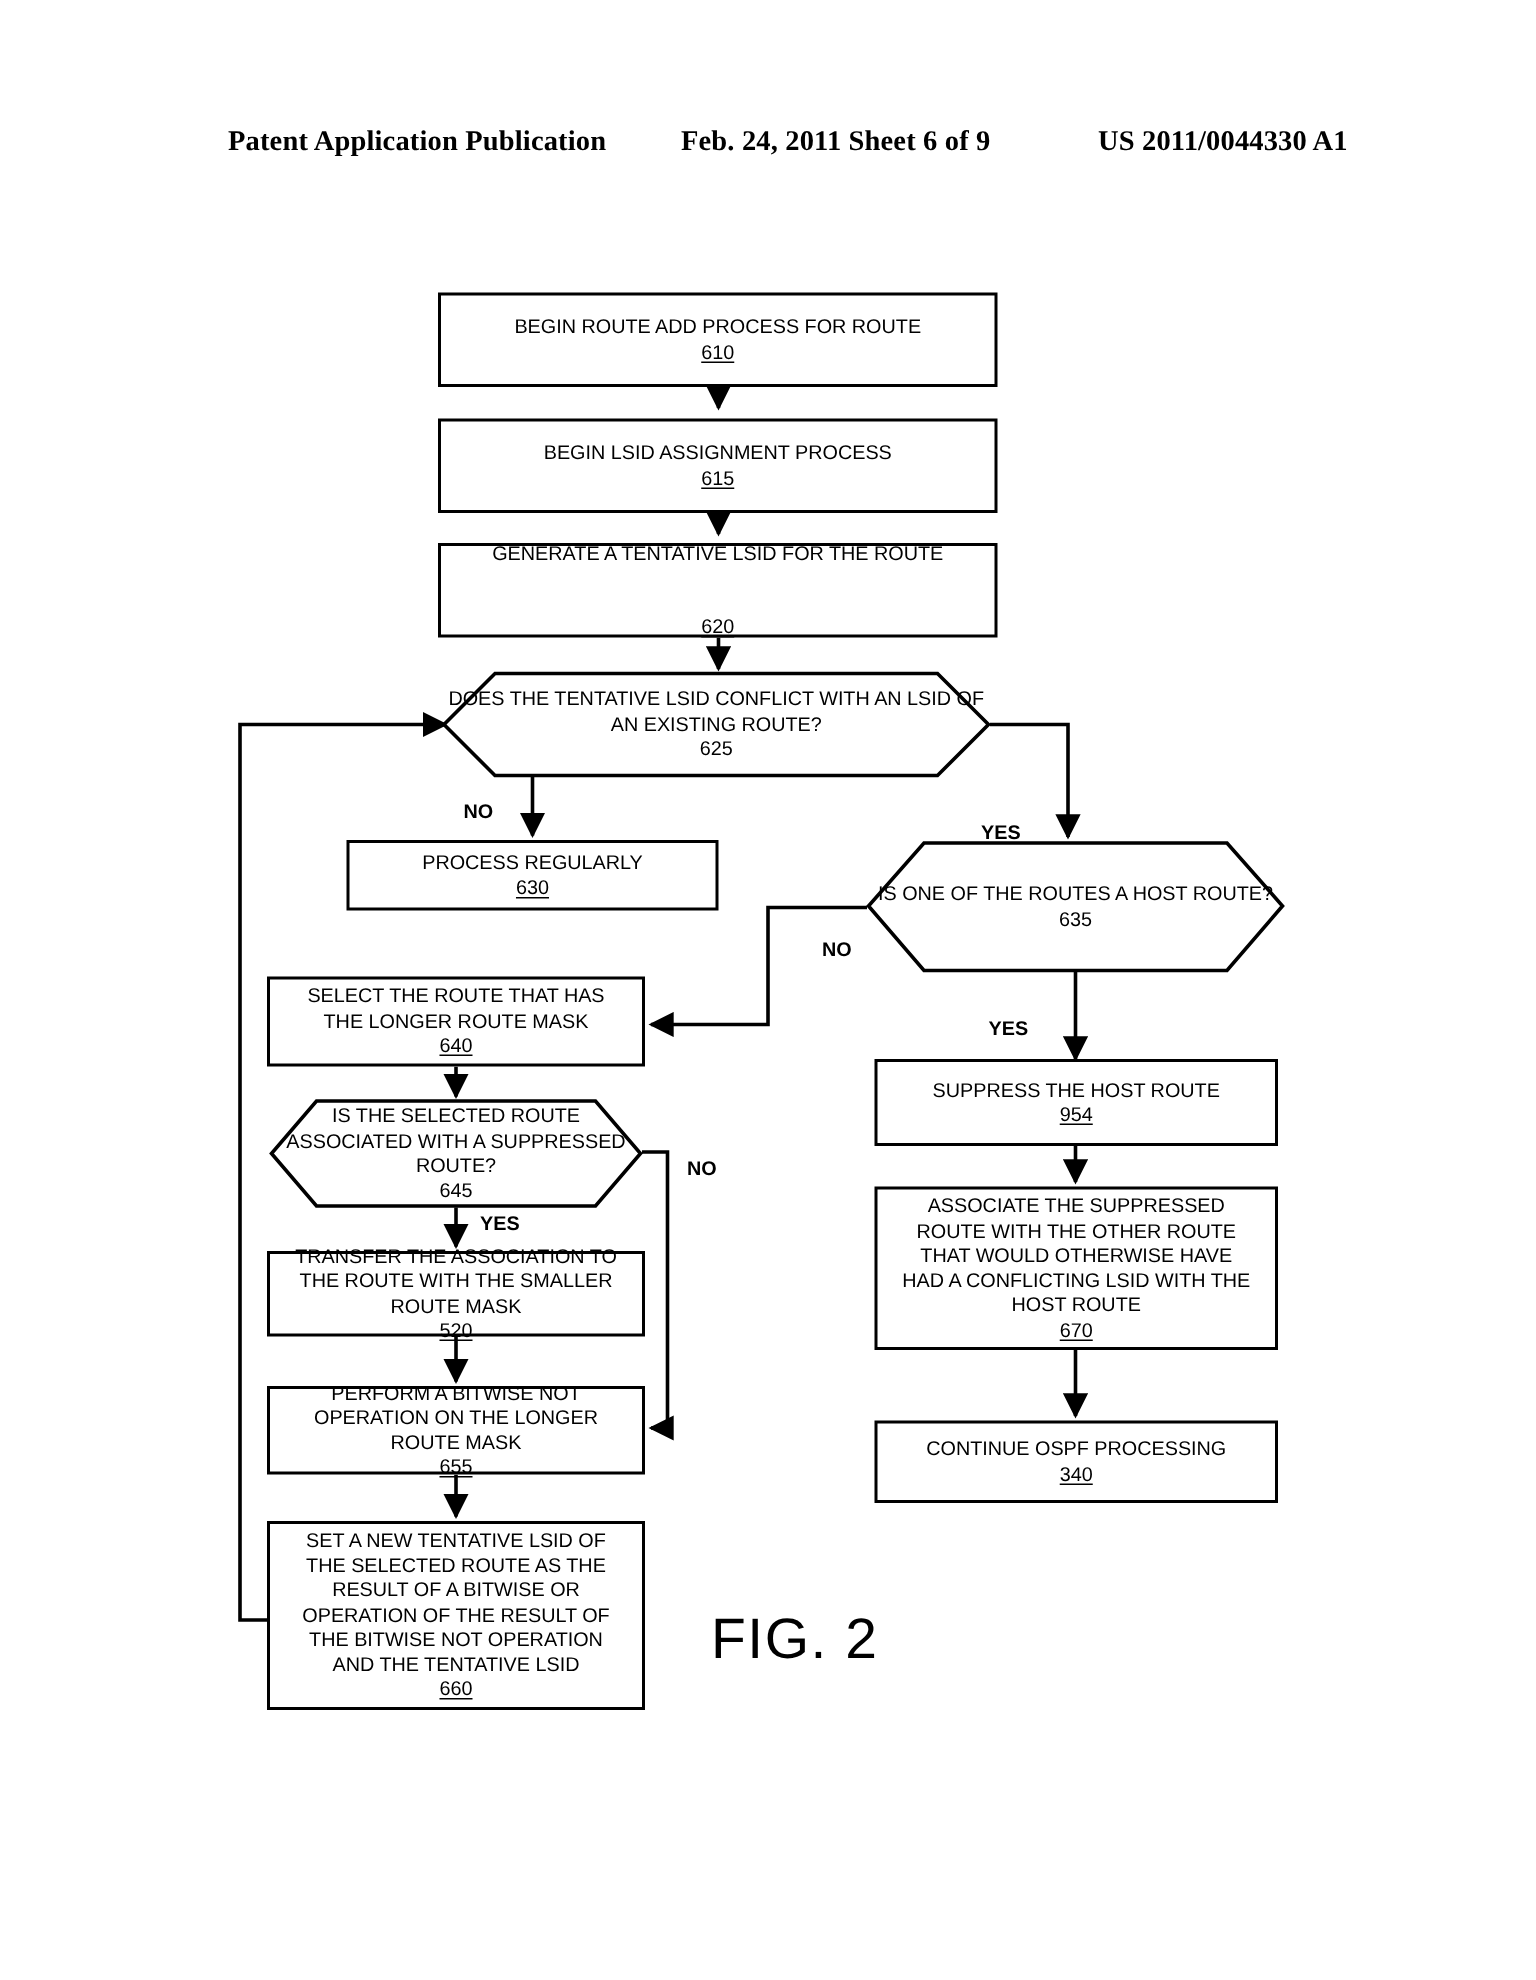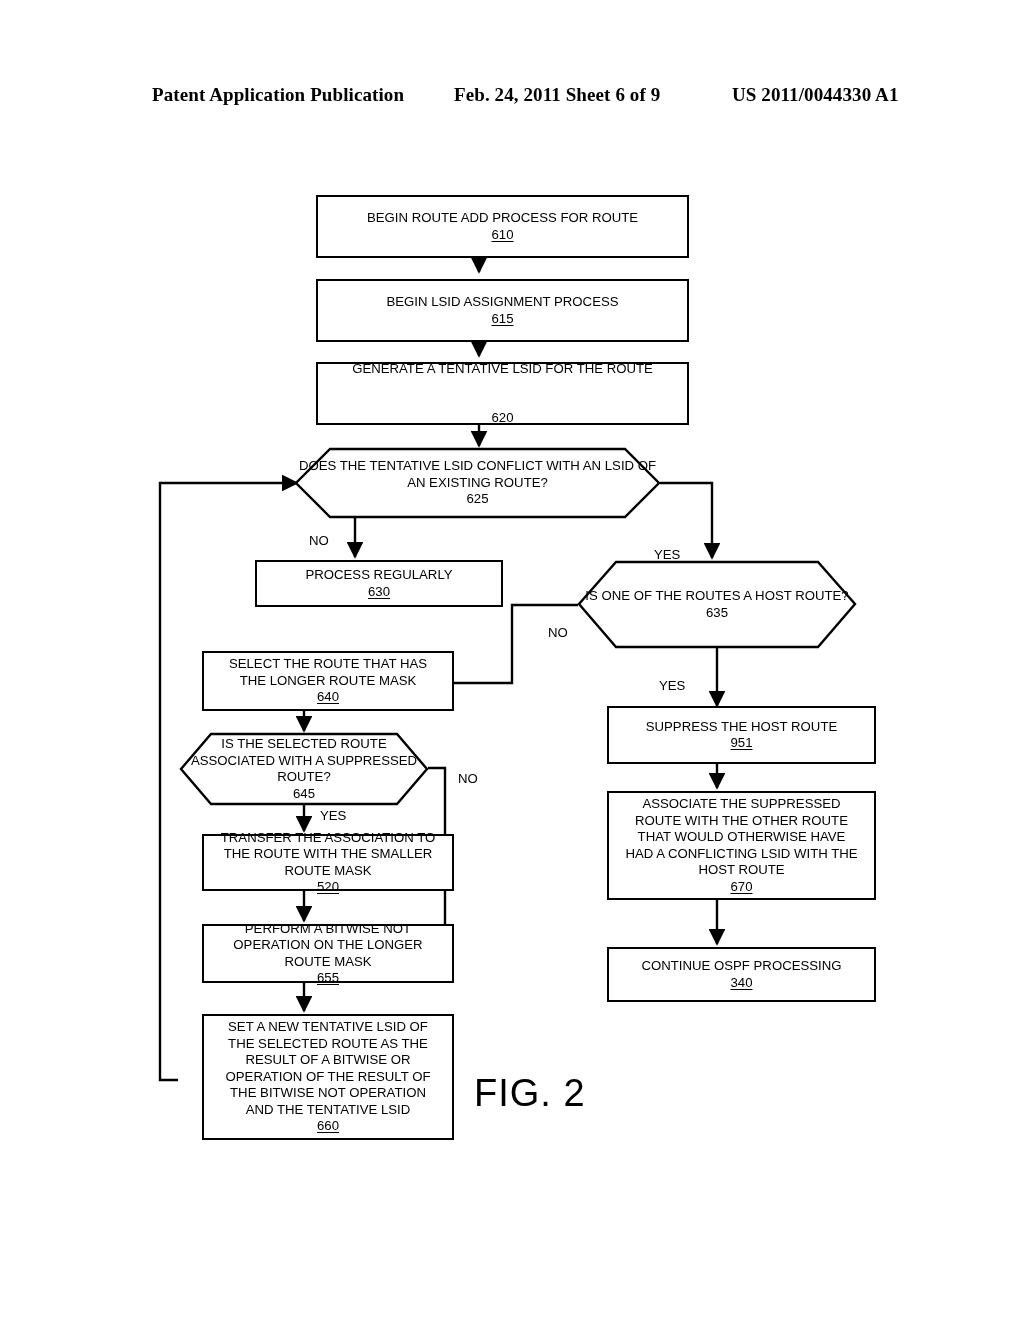--- a/index.html
+++ b/index.html
@@ -56,21 +56,20 @@
     flex-direction: column;
     align-items: center;
     justify-content: center;
     text-align: center;
     font-size: 13.2px;
     line-height: 16.5px;
     background: #ffffff;
   }
   .node.box {
     border: 2px solid #000000;
-    margin-left: 24px;
   }
   .node .txt { display: block; white-space: pre-line; }
   .node .ref {
     display: block;
     text-decoration: underline;
     text-underline-offset: 1.5px;
   }
   
   .node.inline-ref .ref { display: inline; }
 
@@ -92,20 +91,21 @@
     font-size: 13.2px;
     line-height: 16.5px;
   }
 
   
   .edge-label {
     position: absolute;
     font-size: 13.2px;
     line-height: 14px;
     white-space: nowrap;
+    font-weight: bold;
   }
 
   
   #fig-caption {
     position: absolute;
     left: 474px;
     top: 1072px;
     font-size: 38px;
     letter-spacing: 1px;
     white-space: nowrap;
@@ -239,21 +239,21 @@
 THE SELECTED ROUTE AS THE
 RESULT OF A BITWISE OR
 OPERATION OF THE RESULT OF
 THE BITWISE NOT OPERATION
 AND THE TENTATIVE LSID</span>
     <span class="ref">660</span>
   </div>
 
   <div class="node box" style="left:583px; top:706px; width:269px; height:58px;">
     <span class="txt">SUPPRESS THE HOST ROUTE</span>
-    <span class="ref">951</span>
+    <span class="ref">954</span>
   </div>
 
   <div class="node box" style="left:583px; top:791px; width:269px; height:109px;">
     <span class="txt">ASSOCIATE THE SUPPRESSED
 ROUTE WITH THE OTHER ROUTE
 THAT WOULD OTHERWISE HAVE
 HAD A CONFLICTING LSID WITH THE
 HOST ROUTE</span>
     <span class="ref">670</span>
   </div>

